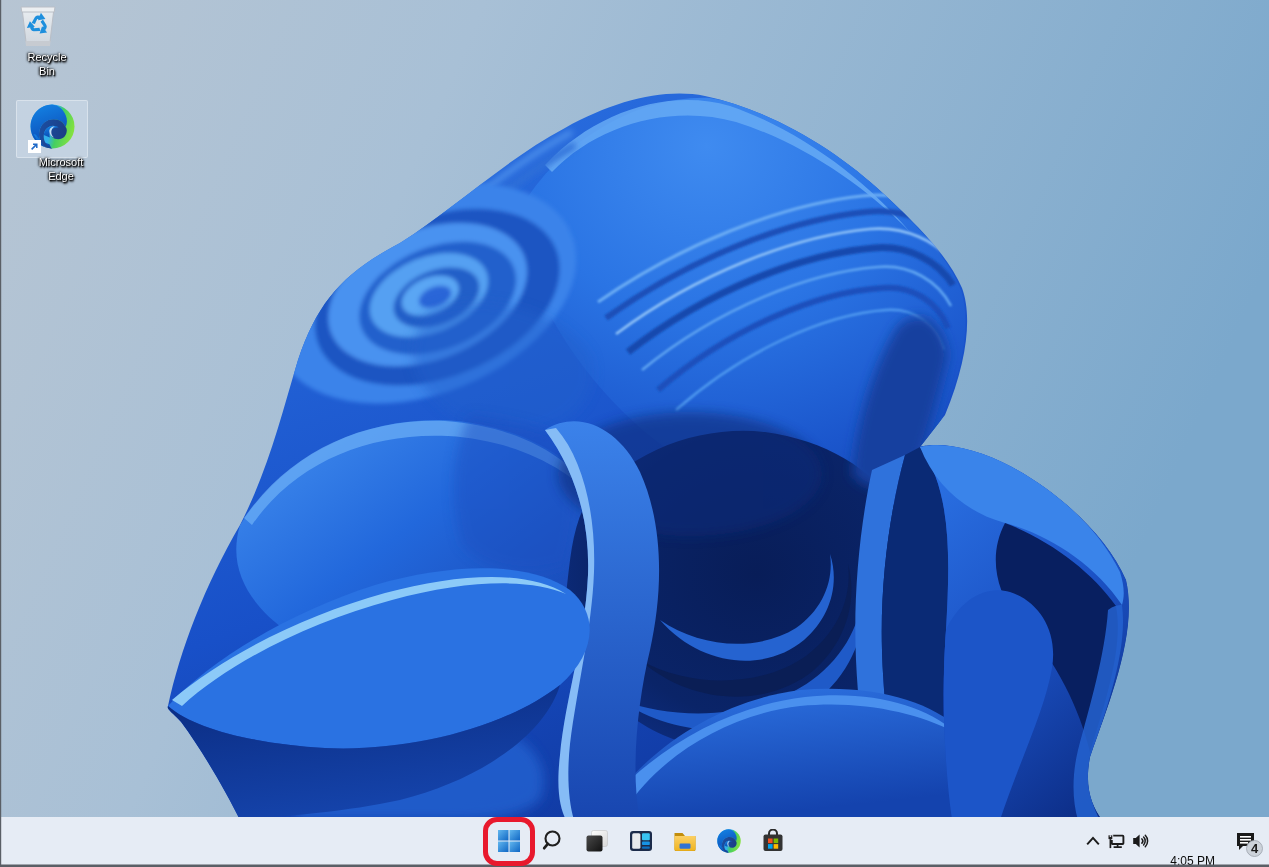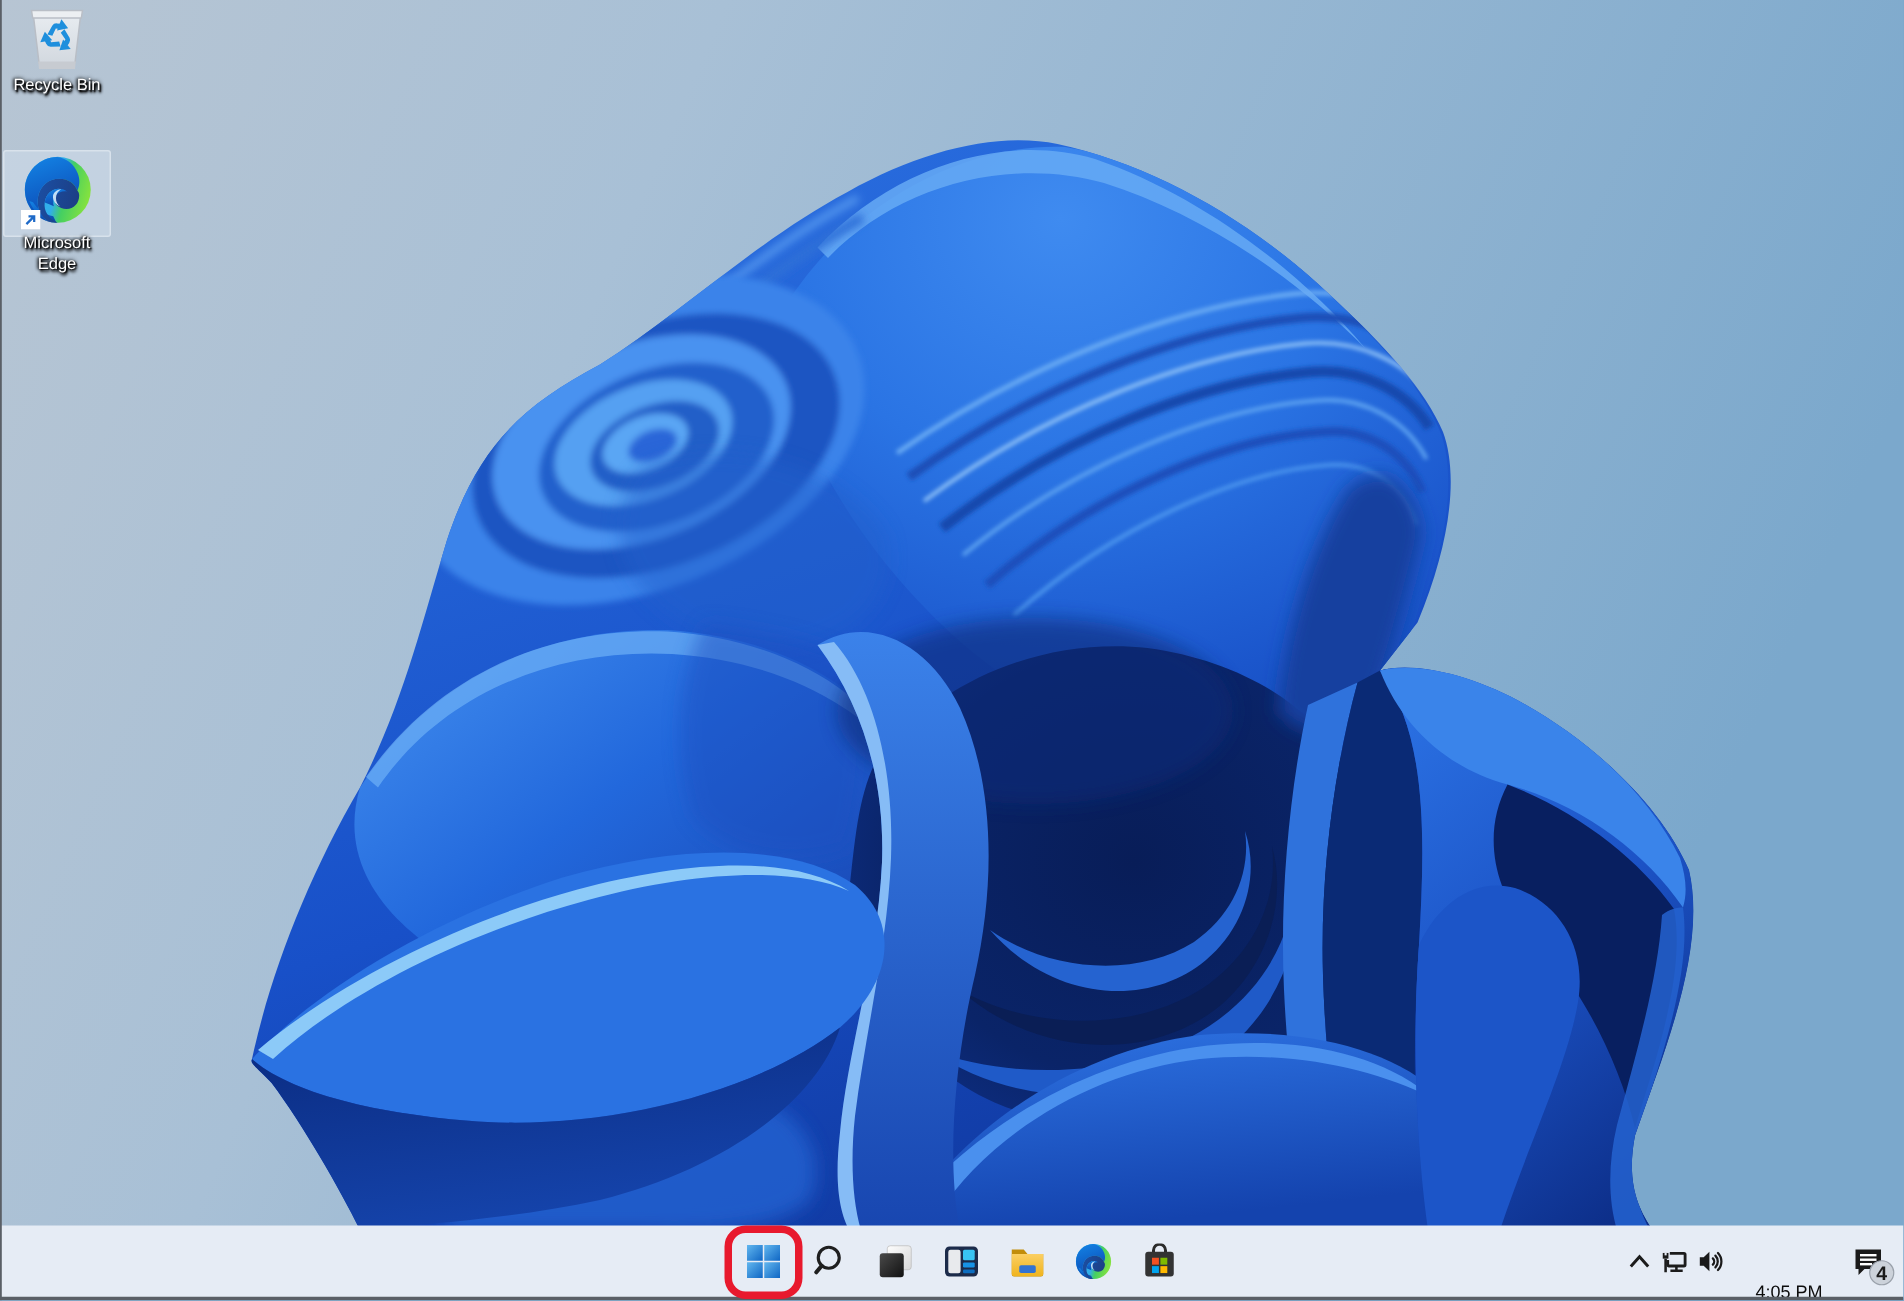--- a/index.html
+++ b/index.html
@@ -1,21 +1,21 @@
 <!DOCTYPE html>
 <html><head>
 <meta charset="utf-8">
 <style>
   html,body{margin:0;padding:0;}
   body{width:1269px;height:867px;overflow:hidden;background:#7da9cb;font-family:"Liberation Sans",sans-serif;}
   #screen{position:relative;width:1269px;height:867px;}
   #wall{position:absolute;left:0;top:0;}
   .dicon{position:absolute;text-align:center;color:#fff;font-size:11px;}
   .dlabel{color:#fff;font-size:11px;line-height:14px;
-    text-shadow:1px 1px 1px #000,1px 2px 2px #000,-1px 0 2px rgba(0,0,0,.8),0 0 3px rgba(0,0,0,.9);}
+    text-shadow:1px 1px 1px #000,1px 2px 2px #000,-1px 0 2px rgba(0,0,0,.8),0 0 3px rgba(0,0,0,.9);margin-left:18px;}
   #taskbar{position:absolute;left:0;top:817px;width:1269px;height:48px;background:#e6ecf5;}
   .tbi{position:absolute;top:829px;}
   #redbox{position:absolute;z-index:5;left:483px;top:817px;width:52px;height:49px;border:5px solid #e8192d;border-radius:14px;box-sizing:border-box;}
   #clock{position:absolute;right:54px;top:853px;text-align:right;font-size:12px;line-height:16.4px;color:#0c0c0c;}
   #borders{position:absolute;left:0;top:0;width:1269px;height:867px;pointer-events:none;}
 </style>
 </head>
 <body>
 <div id="screen">
 <svg id="wall" width="1269" height="867" viewBox="0 0 1269 867">
@@ -235,21 +235,21 @@
         <path d="M12.6,18.0 L15.8,12.2 Q16.9,10.4 19.0,10.6 L21.0,10.8 L20.7,14.3 L18.2,14.0 L15.9,18.9 Z"></path>
         <path d="M21.9,7.8 L26.4,13.9 L19.0,15.3 Z"></path>
       </g>
       <use href="#ra" transform="rotate(120 19.3 19.5)"></use>
       <use href="#ra" transform="rotate(240 19.3 19.5)"></use>
     </g>
   </svg>
   <div class="dlabel" style="margin-top:3px;">Recycle Bin</div>
 </div>
 
-<div class="dicon" style="left:2px;top:100px;width:72px;height:58px;background:rgba(215,228,242,0.45);border:1px solid rgba(255,255,255,0.35);border-radius:2px;box-sizing:border-box;">
+<div class="dicon" style="left:16px;top:100px;width:72px;height:58px;background:rgba(215,228,242,0.45);border:1px solid rgba(255,255,255,0.35);border-radius:2px;box-sizing:border-box;">
   <svg width="45" height="45" viewBox="0 0 45 45" style="display:block;margin:3px auto 0;">
     <defs>
       <linearGradient id="eBG" x1="0.1" y1="0.3" x2="1" y2="0.55">
         <stop offset="0" stop-color="#2fb3ef"></stop>
             <stop offset="0.45" stop-color="#31aeea"></stop>
         <stop offset="0.62" stop-color="#44cf62"></stop>
             <stop offset="1" stop-color="#86e23e"></stop>
       </linearGradient>
       <linearGradient id="eWV" x1="0.3" y1="0" x2="0.6" y2="1">
         <stop offset="0" stop-color="#1380e2"></stop>

